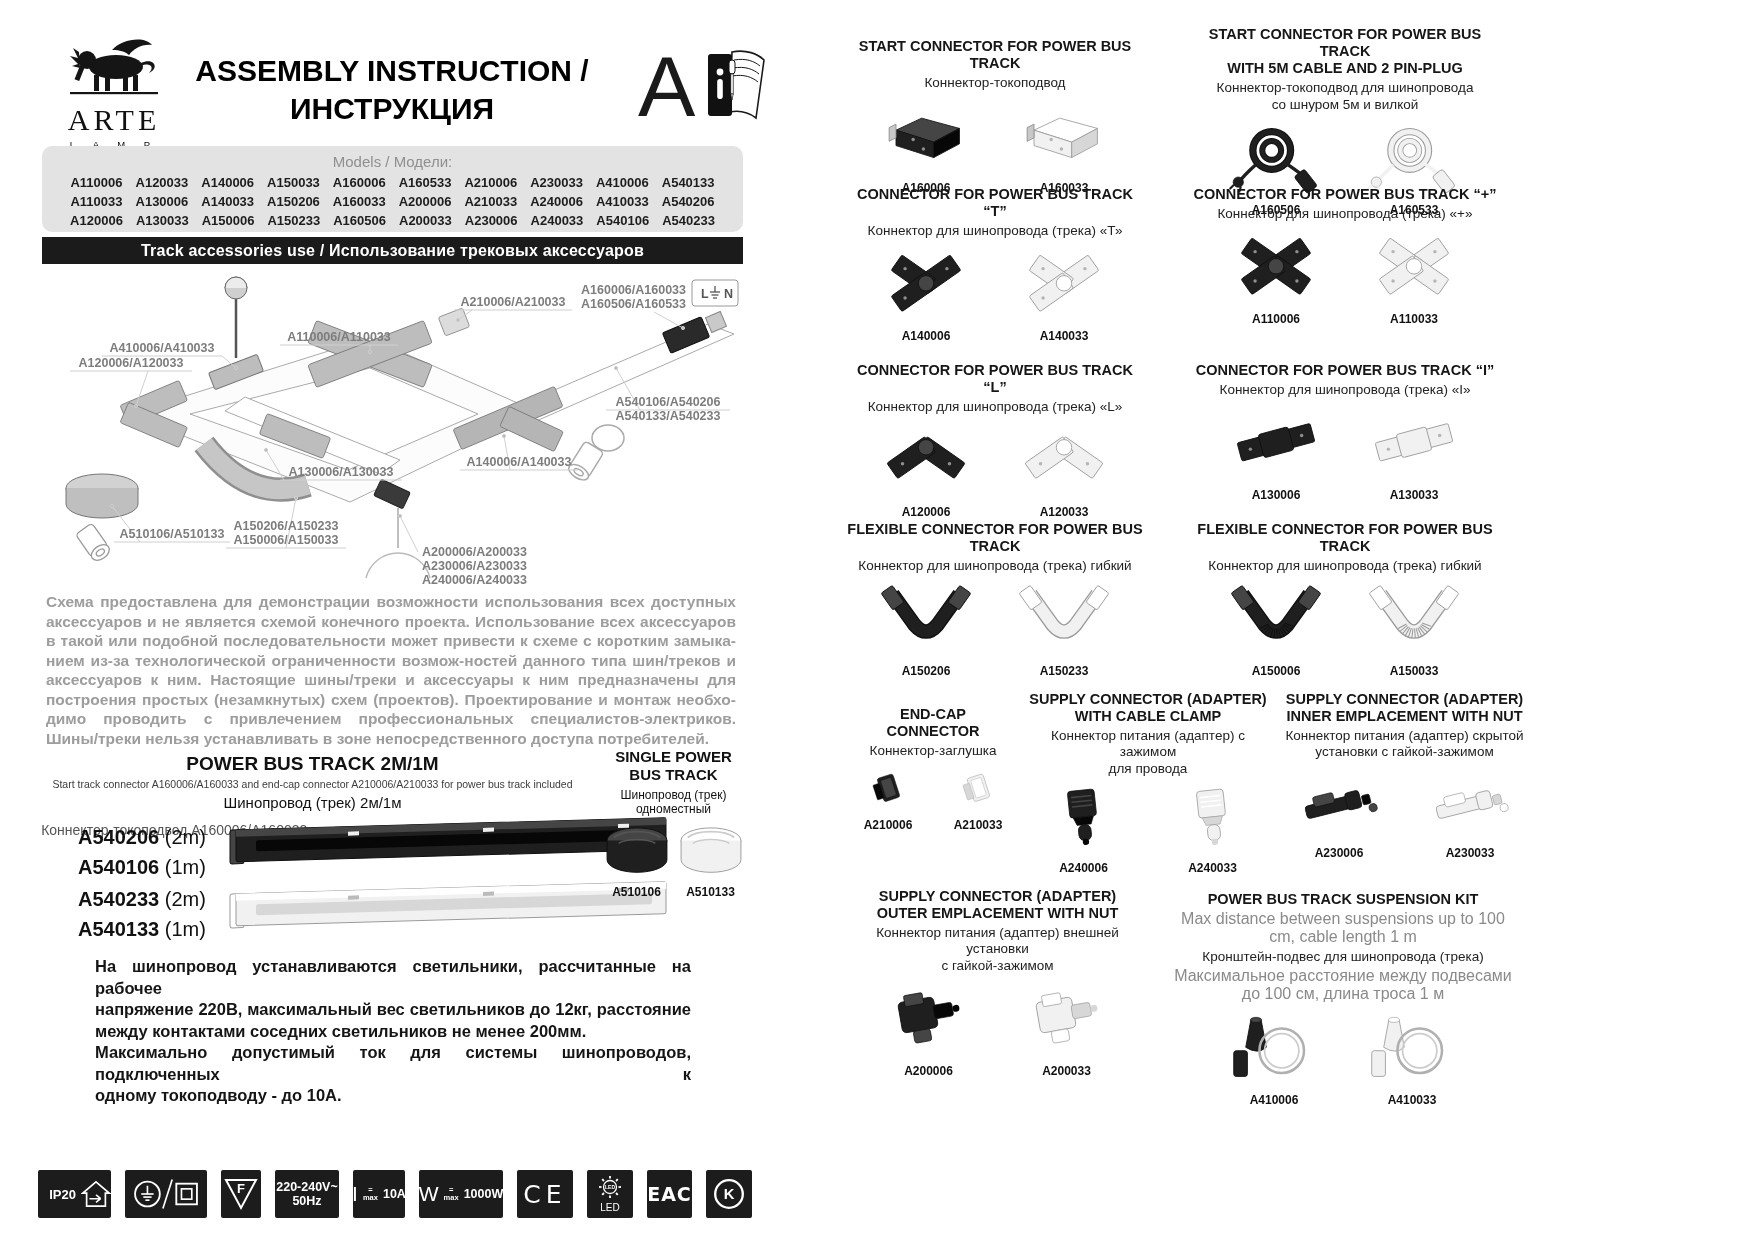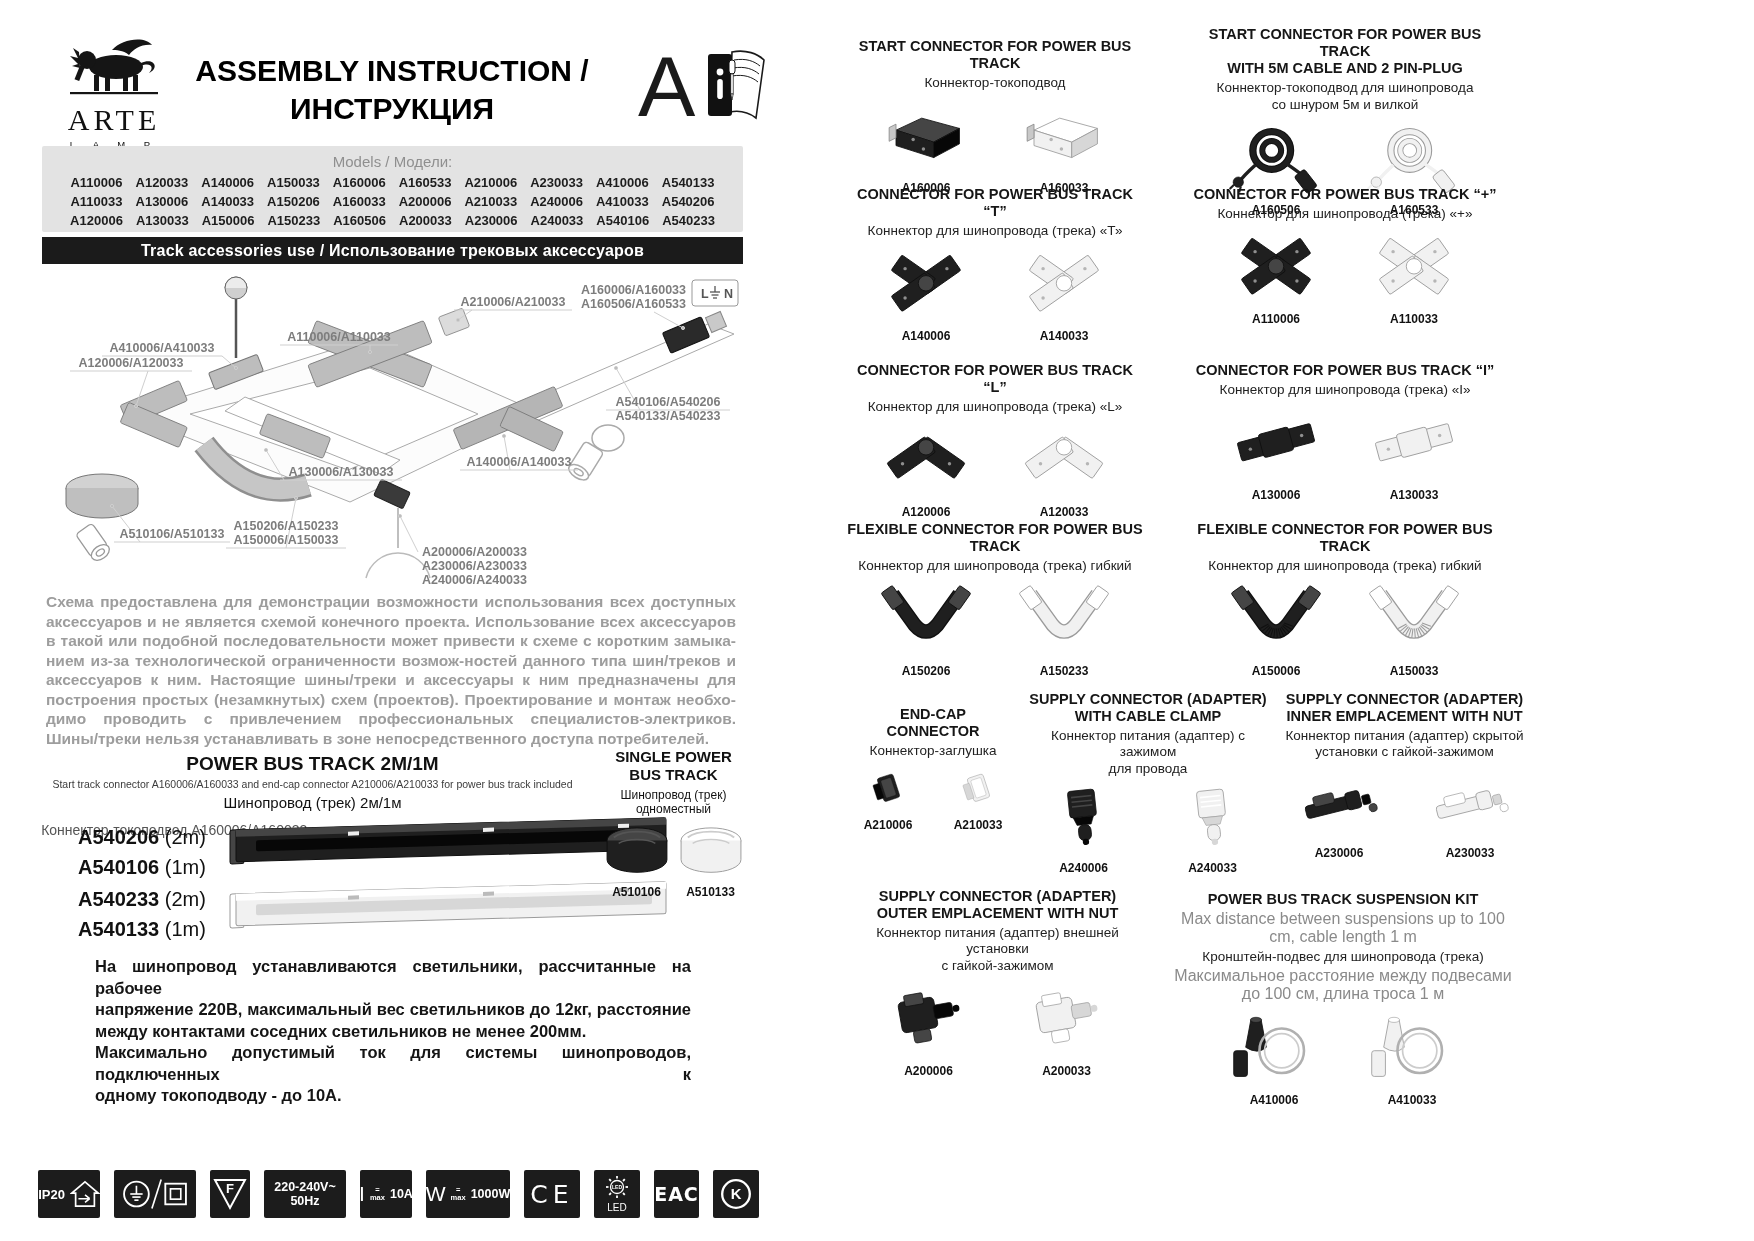--- a/index.html
+++ b/index.html
@@ -7,21 +7,21 @@
         font-family:"Liberation Sans",sans-serif;color:#111;}
   .abs{position:absolute;}
   
   .logo{left:56px;top:36px;width:116px;text-align:center;}
   .brand-name{font-family:"Liberation Serif",serif;font-size:30px;letter-spacing:4px;color:#111;margin-top:1px;}
   .brand-sub{font-size:9.5px;letter-spacing:8px;margin-top:2px;color:#111;}
   .doc-title{left:172px;top:52px;width:440px;text-align:center;font-size:30px;font-weight:bold;line-height:1.25;color:#000000;}
   .badge{left:638px;top:46px;display:flex;gap:6px;align-items:flex-start;}
   .big-a{font-size:86px;line-height:0.95;font-weight:400;color:#1a1a1a;}
   
-  .models{left:42px;top:146px;width:701px;height:86px;background:#e3e3e3;border-radius:2px;text-align:center;padding-top:7px;box-sizing:border-box;}
+  .models{left:42px;top:146px;width:701px;height:86px;background:#e3e3e3;border-radius:10px;text-align:center;padding-top:7px;box-sizing:border-box;}
   .models-title{font-size:15px;color:#8f8f8f;margin-bottom:3px;}
   .model-row{line-height:19px;font-size:13px;font-weight:bold;color:#1d1d1d;}
   .mcode{margin:0 6.5px;}
   
   .banner{left:42px;top:237px;width:701px;height:27px;background:#1b1b1b;color:#fff;font-weight:bold;
           font-size:16px;text-align:center;line-height:27px;letter-spacing:0.2px;}
   
   #disclaimer{left:46px;top:592px;width:690px;font-size:15.5px;font-weight:bold;color:#9d9d9d;line-height:19.5px;}
   .just{text-align:justify;text-align-last:justify;}
   #notes{left:95px;top:956px;width:596px;font-size:16.5px;font-weight:bold;color:#151515;line-height:21.5px;}
@@ -340,21 +340,21 @@
 
   <div class="abs" id="notes">
       <div class="just">На шинопровод устанавливаются светильники, рассчитанные на рабочее</div>
       <div class="just">напряжение 220В, максимальный вес светильников до 12кг, расстояние</div>
       <div class="">между контактами соседних светильников не менее 200мм.</div>
       <div class="just">Максимально допустимый ток для системы шинопроводов, подключенных к</div>
       <div class="">одному токоподводу  - до 10А.</div>
     </div>
 
   <div class="abs" id="certs">
-      <div class="tile" style="width: 62px;">
+      <div class="tile" style="width: 62px; padding-left: 11px;">
         <span class="ci-big">IP20</span>
     <svg width="30" height="30" viewBox="0 0 32 32">
       <path d="M16,3 L30,15 L26,15 L26,29 L6,29 L6,15 L2,15 Z" fill="none" stroke="#fff" stroke-width="1.8"></path>
       <path d="M9,21 h12 M21,21 l-5,-4 M21,21 l-5,4" fill="none" stroke="#fff" stroke-width="1.7"></path>
         </svg>
       </div>
       <div class="tile" style="width: 82px;">
         <svg width="66" height="36" viewBox="0 0 64 34">
       <circle cx="14" cy="17" r="12" fill="none" stroke="#fff" stroke-width="1.8"></circle>
       <g stroke="#fff" stroke-width="1.6">
@@ -367,21 +367,21 @@
       <rect x="42" y="7" width="20" height="20" fill="none" stroke="#fff" stroke-width="1.8"></rect>
       <rect x="47" y="12" width="10" height="10" fill="none" stroke="#fff" stroke-width="1.6"></rect>
         </svg>
       </div>
       <div class="tile" style="width: 40px;">
         <svg width="36" height="36" viewBox="0 0 36 36">
       <path d="M3,4 H33 L18,32 Z" fill="none" stroke="#fff" stroke-width="2"></path>
       <text x="18" y="17" text-anchor="middle" font-size="13" font-weight="bold" fill="#fff">F</text>
         </svg>
       </div>
-      <div class="tile" style="width: 82px;">
+      <div class="tile" style="width: 64px;">
         <div class="ci-col">
       <span>220-240V~</span>
           <span>50Hz</span>
         </div>
       </div>
       <div class="tile" style="width: 52px;">
         <span class="ci-sym">I</span>
       <span class="ci-stack">
           <span>=</span>
           <span>max</span>

